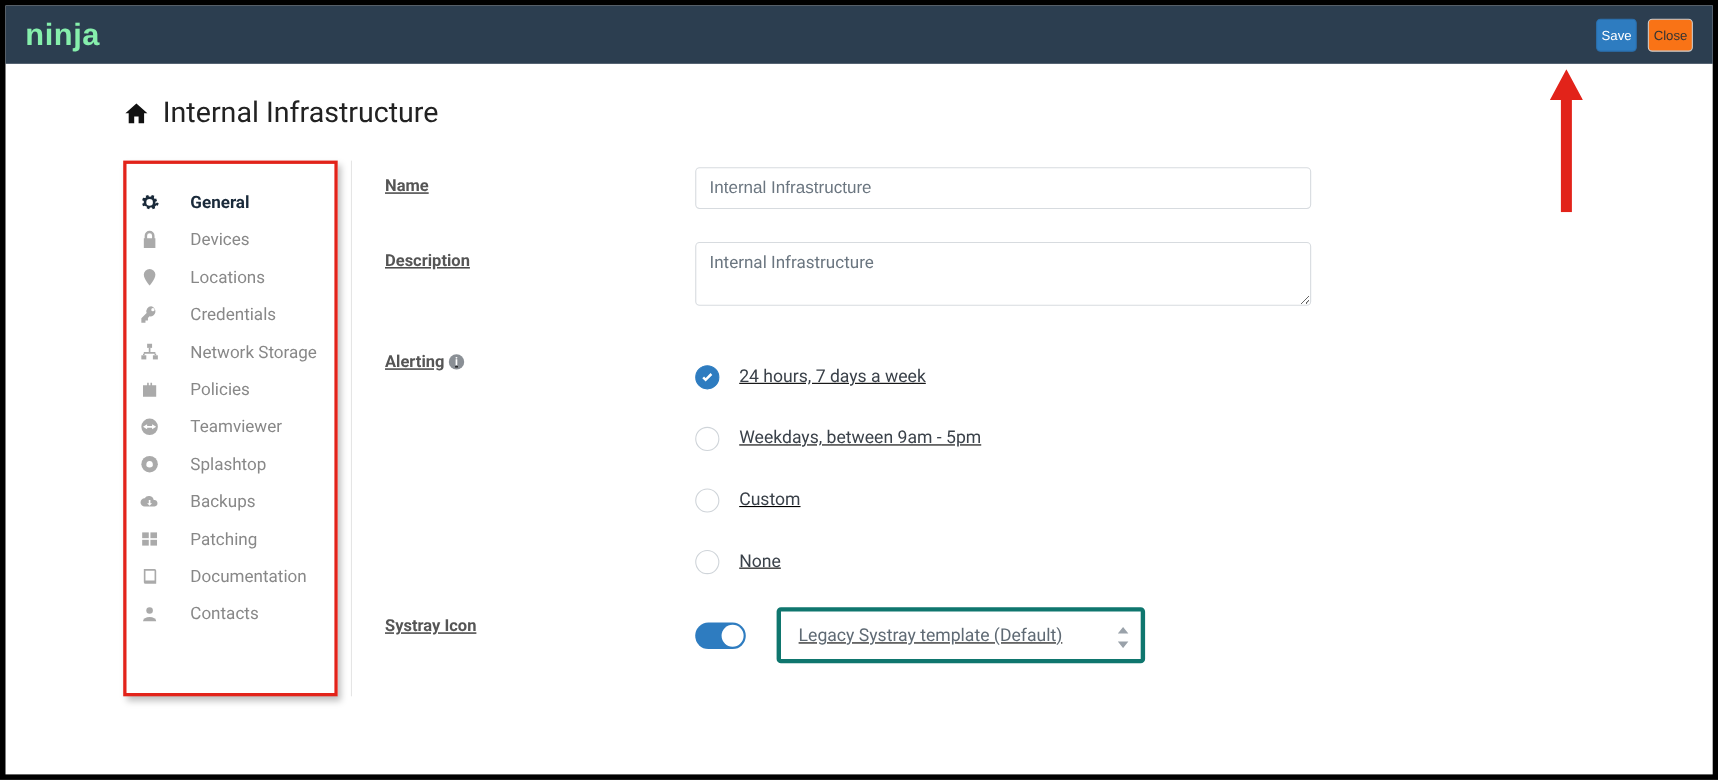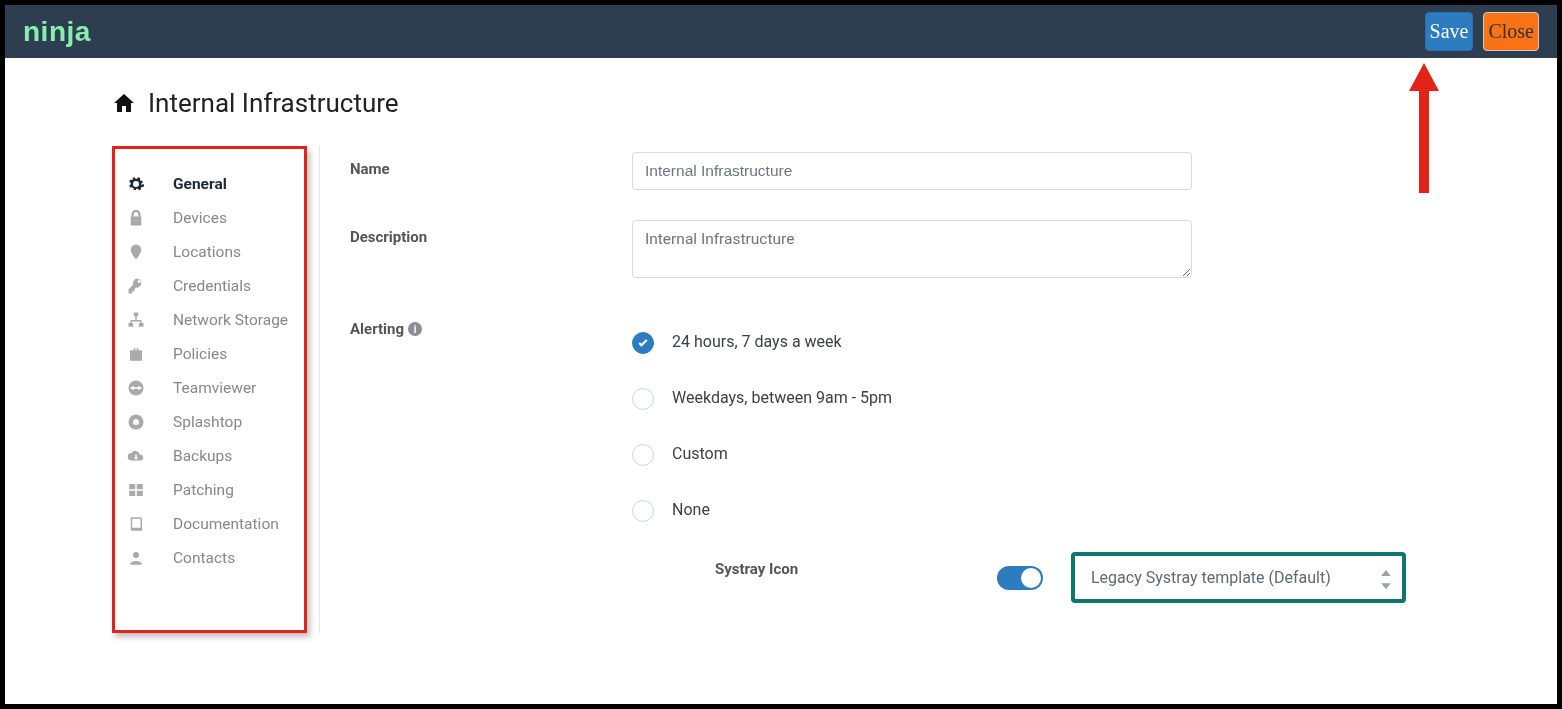--- a/index.html
+++ b/index.html
@@ -32,24 +32,23 @@
     color: #86efac;
     font-weight: 700;
     font-size: 28px;
     letter-spacing: 0.5px;
     font-family: Arial, sans-serif;
   }
   .top-actions { display: flex; gap: 10px; }
   .btn {
     border-radius: 4px;
     padding: 7px 4px;
-    font-size: 20px;
+    font-size: 12px;
     cursor: pointer;
     border: 1px solid transparent;
-    font-family: Liberation Serif, serif;
   }
   .btn-save { background: #2e7cc0; color: #fff; border-color: #2a6fad; }
   .btn-close { background: #f97316; color: #333; border-color: #ccc; text-align: right; }
 
   .content {
     flex: 1;
     display: flex;
     flex-direction: column;
     padding: 30px 0 0 107px;
     position: relative;
@@ -92,21 +91,21 @@
     padding: 8px 6px;
     color: #888;
     font-size: 15.5px;
     cursor: pointer;
   }
   .nav-item.active { color: #1a2a3a; font-weight: 700; }
   .nav-item.active .nav-icon { color: #1a2a3a; }
   .nav-icon { width: 18px; height: 18px; color: #aaa; flex-shrink: 0; display:flex; align-items:center; justify-content:center;}
   .nav-icon svg { width: 18px; height: 18px; }
 
-  .form-area { flex: 1; padding-top: 6px; }
+  .form-area { flex: 1; padding-top: 6px; text-decoration: underline; }
   .form-row { display: flex; margin-bottom: 30px; }
   .form-label {
     width: 282px;
     color: #555;
     font-weight: 700;
     font-size: 15px;
     padding-top: 8px;
     display:flex;
     align-items:flex-start;
     gap:4px;
@@ -370,21 +369,21 @@
                   <span class="radio-label">Custom</span>
                 </div>
                 <div class="radio-option">
                   <span class="radio-circle"></span>
                   <span class="radio-label">None</span>
                 </div>
               </div>
           </div>
         </div>
 
-        <div class="form-row" style="margin-top:28px;justify-content:flex-end;">
+        <div class="form-row" style="margin-top:28px;">
           <div class="form-label">Systray Icon</div>
           <div class="form-control toggle-row">
             <div class="toggle">
               <div class="toggle-knob"></div>
             </div>
             <div class="select-wrap">
               <div class="select-box">Legacy Systray template (Default)</div>
               <span class="select-caret">
                 <svg viewBox="0 0 10 16" fill="currentColor">
                     <path d="M5 0l4 5H1zM5 16l-4-5h8z"></path>

